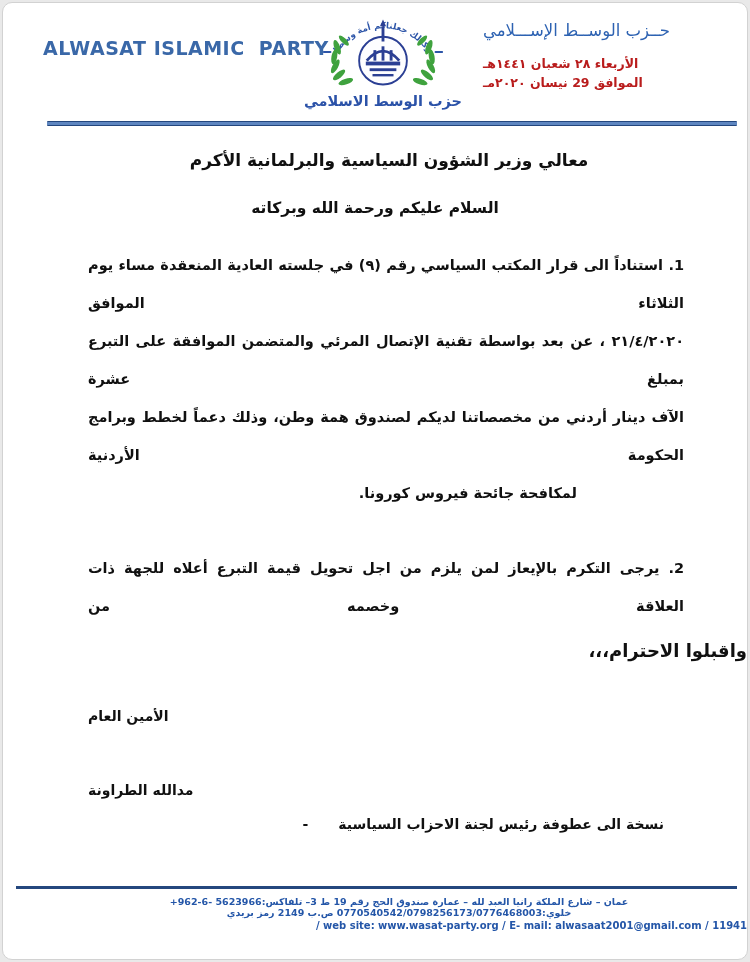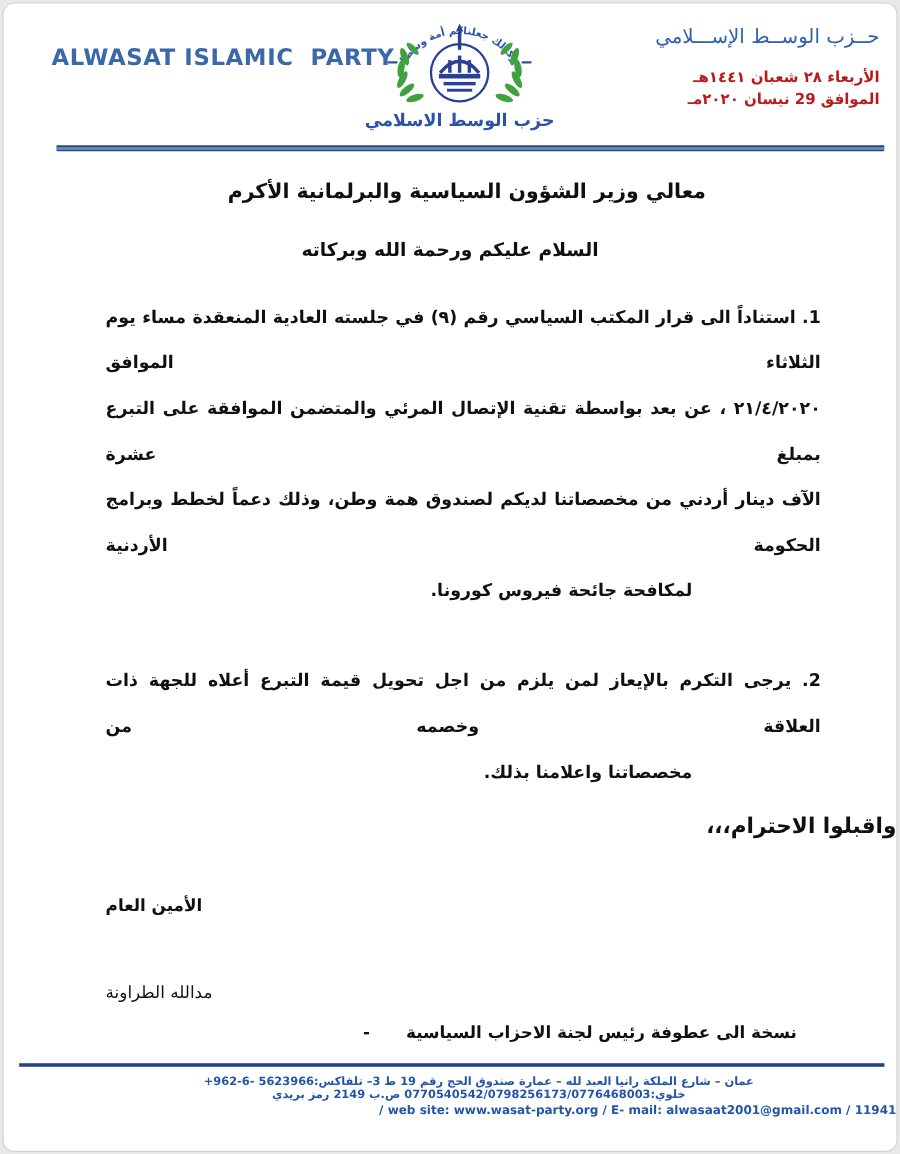--- a/index.html
+++ b/index.html
@@ -14,38 +14,38 @@
     overflow:hidden;
   }
   
   .header{display:flex;justify-content:space-between;align-items:flex-start;
     padding:8px 14px 0 40px;height:104px;}
   .h-left{width:240px;padding-top:26px;}
   .en-name{color:#3a68a8;font-weight:bold;font-size:19px;letter-spacing:.5px;white-space:pre;}
   .h-center{width:190px;text-align:center;}
   .logo-svg{display:block;margin:0 auto;}
   .logo-caption{color:#2b52a8;font-weight:bold;font-size:14.5px;margin-top:-2px;}
-  .h-right{width:250px;text-align:right;direction:rtl;padding-top:10px;}
+  .h-right{width:250px;text-align:left;direction:rtl;padding-top:10px;}
   .ar-name{color:#2d62b2;font-size:16.5px;font-weight:500;}
   .dates{margin-top:14px;color:#b91c1c;font-weight:bold;font-size:12.5px;line-height:19px;}
   .rule-thick{height:5px;margin:6px 10px 0 44px;border-radius:1px;
     background:linear-gradient(to bottom,#24477e 0 28%,#5e86c0 28% 72%,#24477e 72% 100%);}
   
   .letter{direction:rtl;color:#101010;font-weight:bold;}
   .recipient{margin-top:24px;text-align:center;font-size:17px;margin-left:28px;}
   .greeting{margin-top:29px;text-align:center;font-size:15.5px;}
   .paras{padding:0 63px 0 85px;}
   .p1{margin-top:29px;}
   .p2{margin-top:37px;}
   .pline{font-size:14.5px;line-height:38px;text-align:justify;text-align-last:justify;}
   .pline-end{text-align:right;text-align-last:right;padding-right:107px;}
   .closing{margin-top:15px;text-align:right;font-size:18px;}
   .sig{margin:36px 0 0 0;padding-left:85px;direction:ltr;text-align:left;}
   .sig-title{font-size:14px;font-weight:bold;direction:rtl;display:inline-block;}
-  .sig-name{font-size:14px;font-weight:normal;direction:rtl;display:inline-block;margin-top:12px;}
+  .sig-name{font-size:14px;font-weight:bold;direction:rtl;display:inline-block;margin-top:12px;}
   .sig div{display:block;margin-top:45px;}
   .cc-line{margin-top:17px;direction:ltr;display:flex;justify-content:flex-end;
     gap:30px;padding-right:83px;font-size:14px;font-weight:bold;color:#101010;}
   .cc-text{direction:rtl;}
   
   .footer{position:absolute;left:0;right:0;top:883px;}
   .rule-thin{height:2.5px;background:#24477e;margin:0 10px 0 13px;}
   .f-line1{margin-top:7px;text-align:center;direction:rtl;color:#2456a8;
     font-weight:bold;font-size:9.5px;padding-left:48px;}
   .f-line2{text-align:right;direction:ltr;color:#2456a8;font-weight:bold;
@@ -128,21 +128,20 @@
 
     <div class="paras">
       <div class="p1">
         <div class="pline">1. استناداً الى قرار المكتب السياسي رقم (٩) في جلسته العادية المنعقدة مساء يوم الثلاثاء الموافق</div>
         <div class="pline">٢١/٤/٢٠٢٠ ، عن بعد بواسطة تقنية الإتصال المرئي والمتضمن الموافقة على التبرع بمبلغ عشرة</div>
         <div class="pline">الآف دينار أردني من مخصصاتنا لديكم لصندوق همة وطن، وذلك دعماً لخطط وبرامج الحكومة الأردنية</div>
         <div class="pline pline-end">لمكافحة جائحة فيروس كورونا.</div>
       </div>
       <div class="p2">
         <div class="pline">2. يرجى التكرم بالإيعاز لمن يلزم من اجل تحويل قيمة التبرع أعلاه للجهة ذات العلاقة وخصمه من</div>
-        <div class="pline pline-end">مخصصاتنا واعلامنا بذلك.</div>
       </div>
     </div>
 
     <div class="closing">واقبلوا الاحترام،،،</div>
 
     <div class="sig">
       <div><span class="sig-title">الأمين العام</span></div>
       <div><span class="sig-name">مدالله الطراونة</span></div>
     </div>
 

